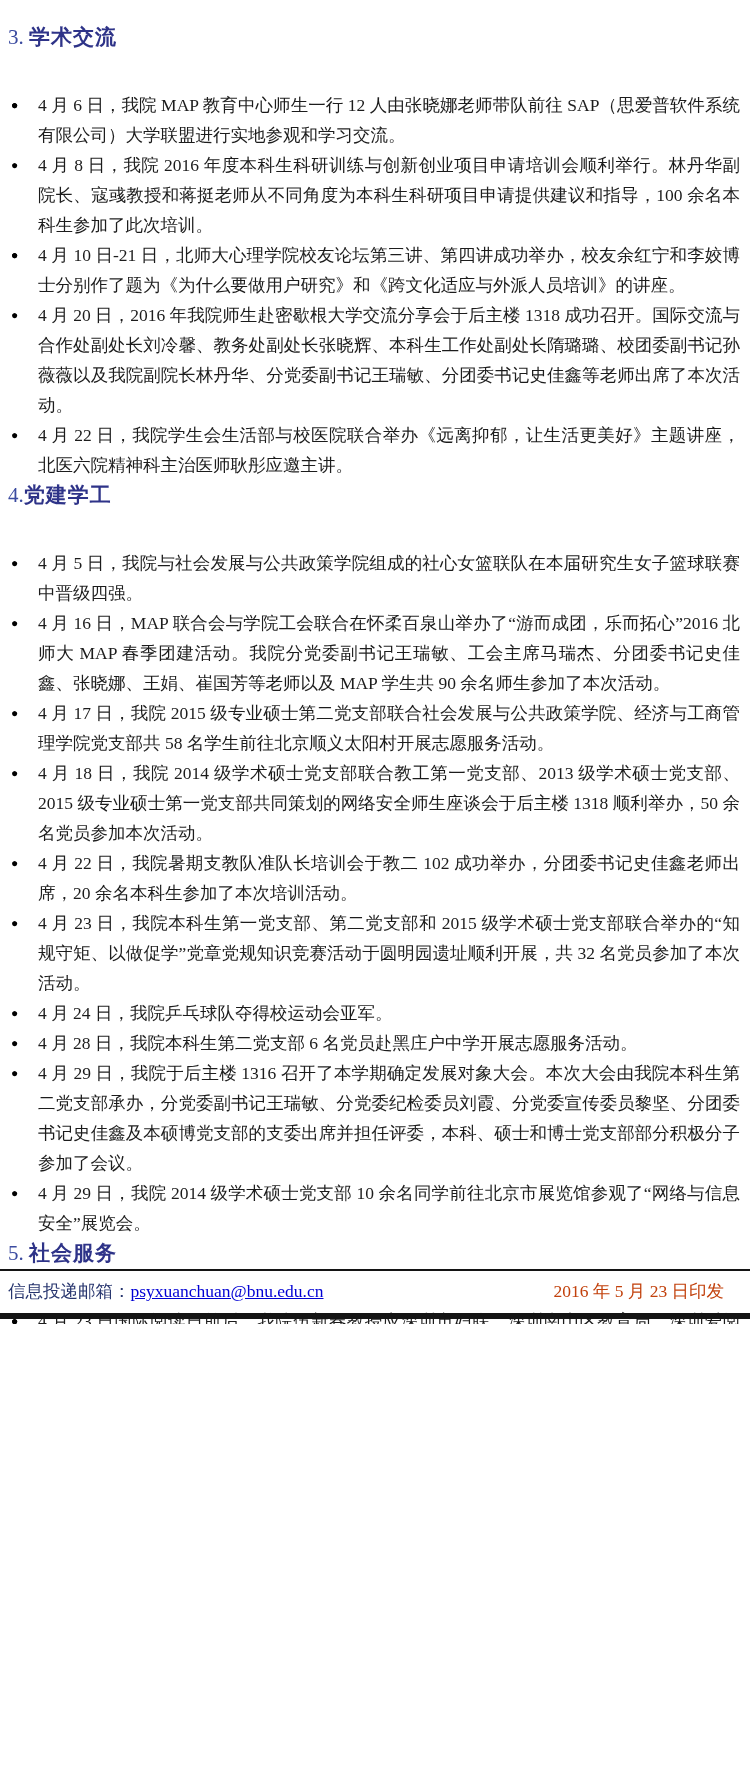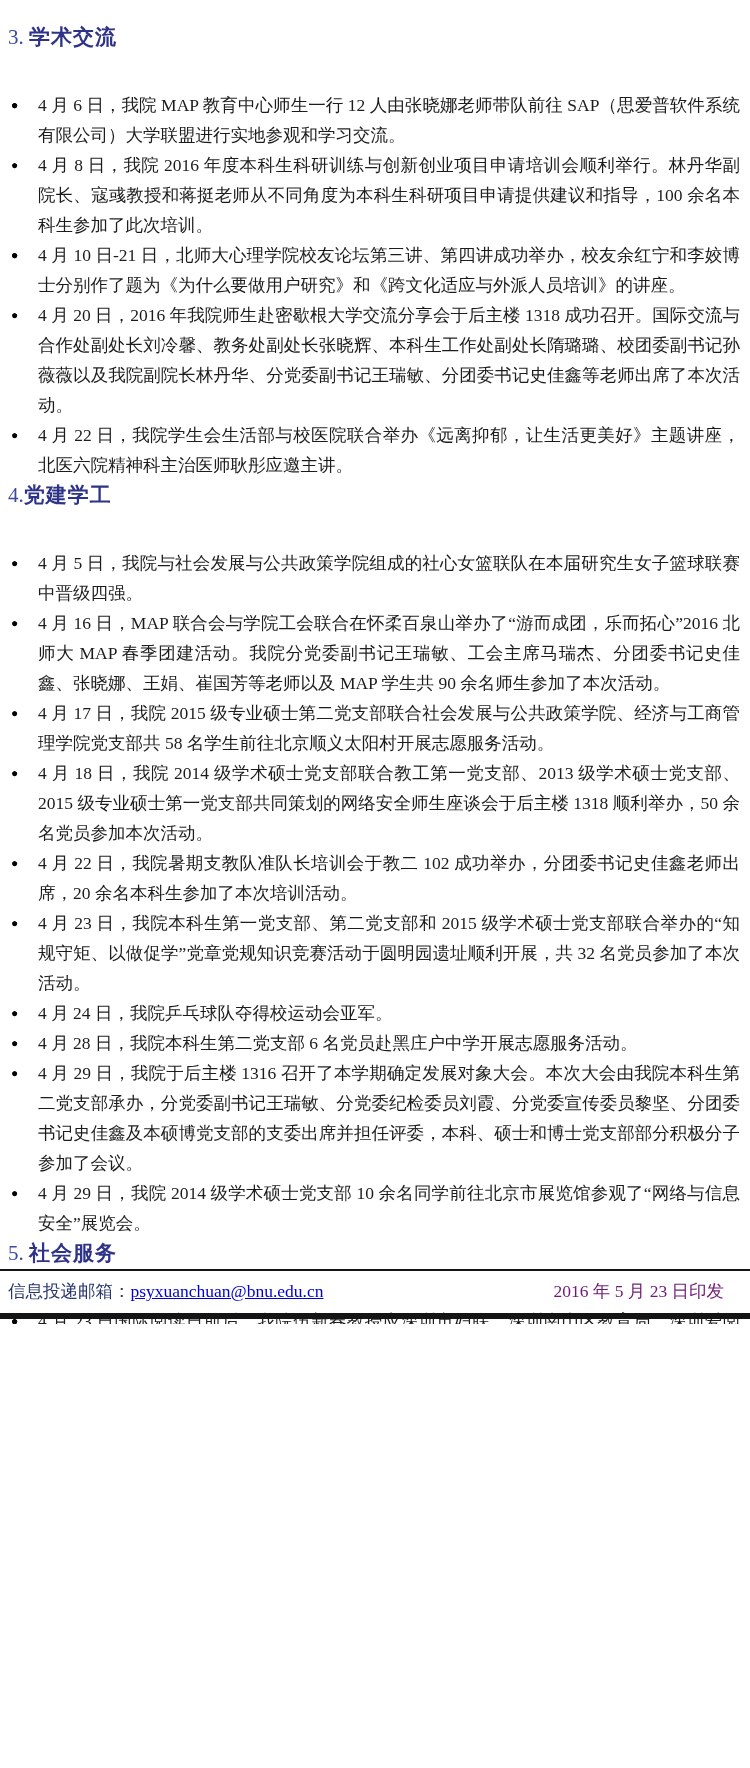--- a/index.html
+++ b/index.html
@@ -67,21 +67,21 @@
     align-items:baseline;
     font-size:17.5px;
     line-height:26px;
   }
   .mailbox { color:#27356e; }
   .mailbox a.email {
     color:#0000d4;
     text-decoration:underline;
     font-family:"Liberation Serif","DejaVu Serif",serif;
   }
-  .issue-date { color:#701a75; }
+  .issue-date { color:#c2410c; }
 </style>
 </head>
 <body>
 
 <div class="page">
   <div class="content">
 
     <div class="section">
       <h2 class="section-heading"><span class="sec-num">3. </span><span class="sec-title">学术交流</span></h2>
       <ul class="items">

